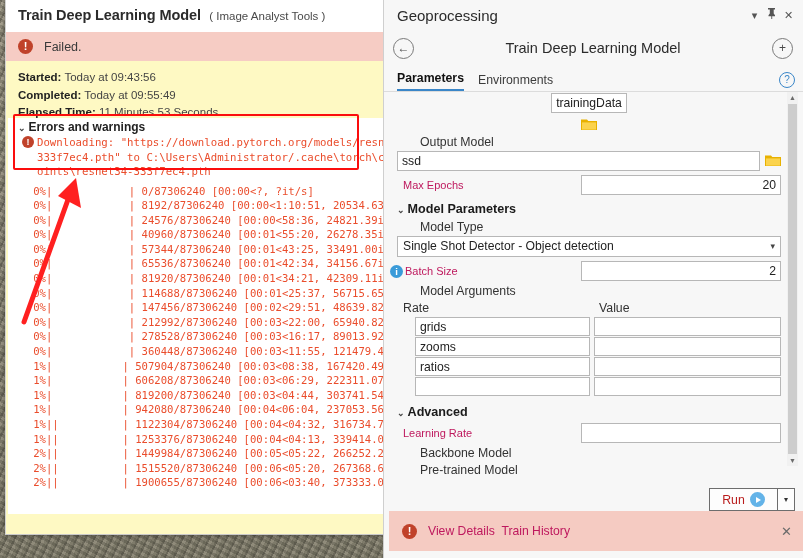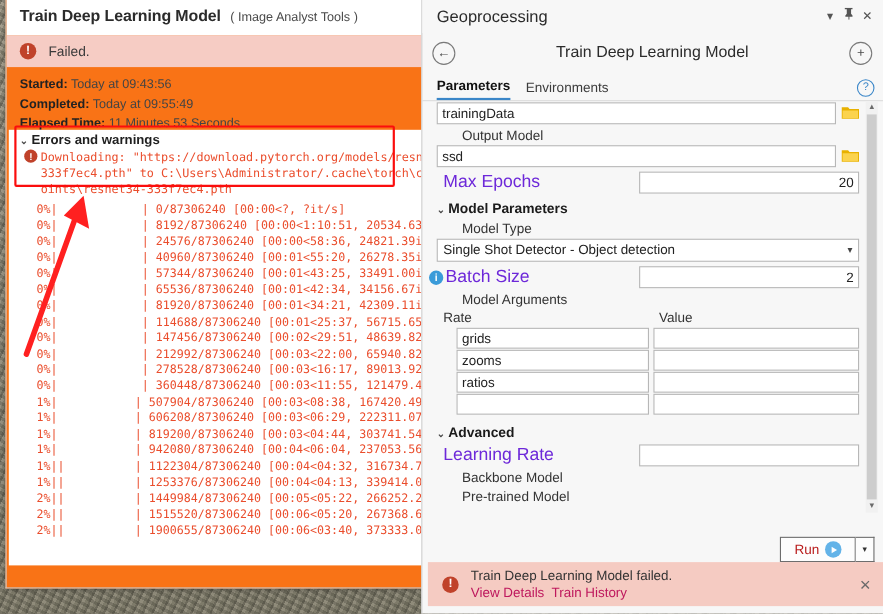--- a/index.html
+++ b/index.html
@@ -18,21 +18,21 @@
     background-color: #8a8577;
     background-image:
       repeating-linear-gradient(115deg, rgba(90,88,75,.55) 0 2px, rgba(168,163,144,.35) 2px 5px, rgba(120,118,100,.45) 5px 8px),
       repeating-linear-gradient(28deg, rgba(72,70,60,.40) 0 3px, rgba(190,185,165,.25) 3px 6px),
       linear-gradient(180deg, #9a9486 0%, #7d786a 55%, #6e6a5c 100%);
   }
 
   
   .msg-dialog {
     position: absolute; left: 5px; top: 0; width: 437px; height: 535px;
-    background: #f97316;
+    background: #fef9c3;
     border: 1px solid #c9c9c9;
     border-top: none; border-left: 1px solid #d2d2d2;
     box-shadow: 0 1px 4px rgba(0,0,0,.30);
     overflow: hidden;
   }
   .msg-titlebar {
     height: 32px; background: #fff; position: relative;
     padding: 6px 10px 0 12px; white-space: nowrap; overflow: hidden;
   }
   .msg-title-main { font-size: 14.5px; font-weight: bold; color: #2b2b2b; letter-spacing: -.1px; }
@@ -157,21 +157,21 @@
   .folder svg { display: block; }
   .sel {
     height: 21px; border: 1px solid #b7b7b7; background: #fff;
     font-size: 12.2px; color: #222; padding: 0 18px 0 5px; line-height: 19px;
     position: relative; overflow: hidden; white-space: nowrap; cursor: pointer;
   }
   .sel::after {
     content: "▾"; position: absolute; right: 5px; top: 0; font-size: 9px; color: #444;
   }
   .labelrow { display: flex; align-items: center; margin: 4px 0 3px 0; }
-  .labelrow .lt { font-size: 16px; color: #6d28d9; flex: 1; margin-left: 6px; }
+  .labelrow .lt { font-size: 11px; color: #be185d; flex: 1; margin-left: 6px; }
   .labelrow .inp { width: 200px; }
   .info-dot {
     width: 13px; height: 13px; border-radius: 50%; background: #3a9bd9; color: #fff;
     font-size: 9.5px; font-weight: bold; line-height: 13px; text-align: center;
     flex: 0 0 auto; margin-left: -7px; cursor: pointer;
   }
   .argrow { display: flex; margin-bottom: 1px; }
   .argrow .inp { height: 19px; }
   .argname { width: 178px; margin-left: 18px; }
   .argval { width: 190px; margin-left: 4px; }
@@ -318,21 +318,21 @@
     </div>
 
     <div class="gp-tabs">
       <div class="gp-tab active">Parameters</div>
       <div class="gp-tab">Environments</div>
       <div class="help-icon">?</div>
     </div>
 
     <div class="gp-body">
 
-      <div class="row" style="margin-top:1px;">
+      <div class="row" style="margin-top:1px;flex-direction:column;">
         <div class="inp">trainingData</div>
         <div class="folder">
           <svg width="16" height="13" viewBox="0 0 16 13">
               <path d="M0 1.5h6l1.3 1.6H16V12H0z" fill="#e8b100"></path>
               <path d="M1 4.4h14V11.6H1z" fill="#fbd34d"></path>
             </svg>
         </div>
       </div>
 
       <div class="lbl">Output Model</div>
@@ -414,21 +414,20 @@
         <span class="runicon">
             <i></i>
           </span>
       </div>
       <div class="rundrop">▾</div>
     </div>
 
     <div class="gp-errbar">
       <span class="err-badge">!</span>
       <div class="txtwrap">
-        <div class="t1">Train Deep Learning Model failed.</div>
         <div class="links">
           <a>View Details</a>&nbsp;
           <a>Train History</a>
         </div>
       </div>
       <div class="x">✕</div>
     </div>
   </div>
 </div>
 

